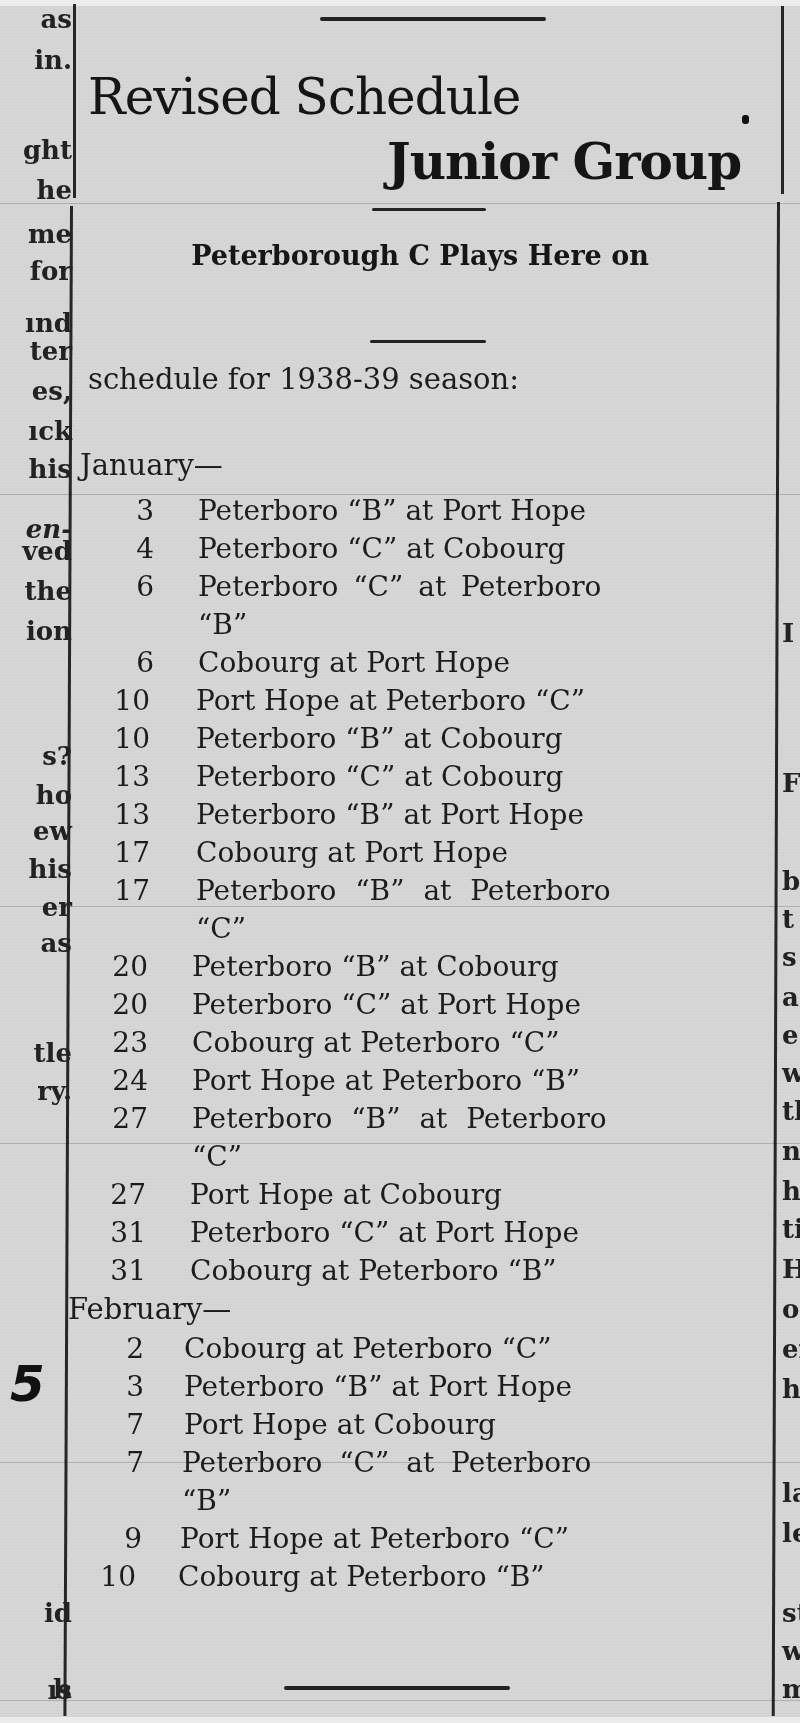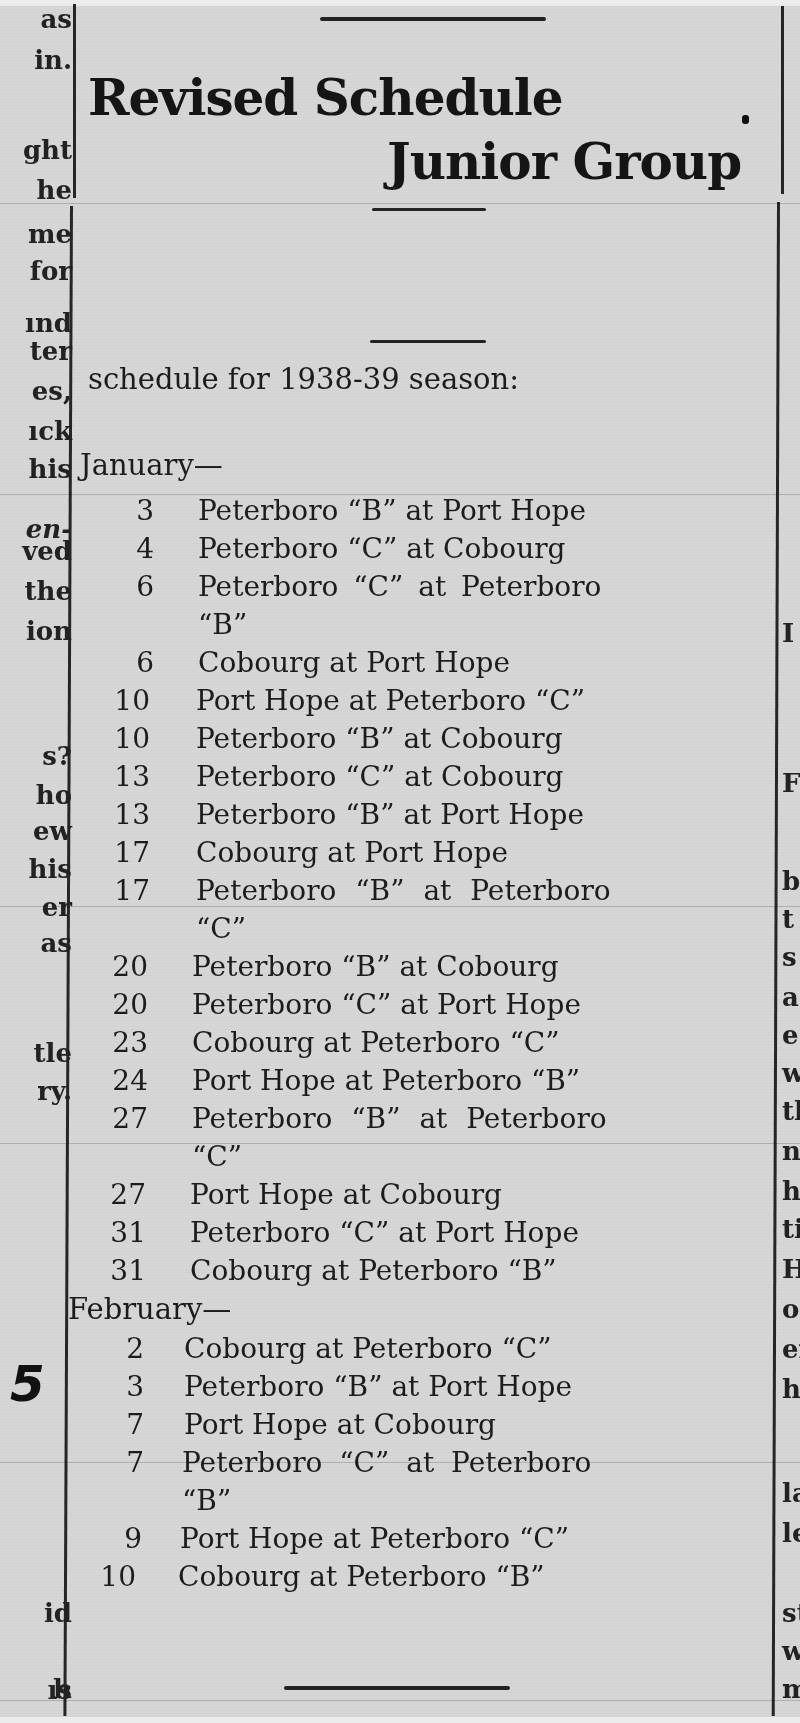--- a/index.html
+++ b/index.html
@@ -25,21 +25,21 @@
   .frag { position:absolute; font-family:"DejaVu Serif", serif; font-weight:bold; font-size:26px; color:#222; white-space:nowrap; line-height:1; }
   .frag.left { right: 728px; text-align:right; }
   .frag.right { left: 782px; }
   .big5 { position:absolute; left:10px; top:1355px; font-family:"DejaVu Sans", sans-serif; font-weight:bold; font-style:italic; font-size:50px; color:#111; }
 
   
   .article { position:absolute; left:80px; top:0; width:680px; }
   .rule { position:absolute; height:4px; background:#222; border-radius:2px; }
   .headline-1 {
     position:absolute; left:8px; top:68px;
-    font-family:"DejaVu Serif", serif; font-weight:bold; font-size:50px; letter-spacing:-1px;
+    font-family:"DejaVu Serif", serif; font-weight:normal; font-size:50px; letter-spacing:-1px;
     color:#151515; white-space:nowrap;
   }
   .headline-2 {
     position:absolute; left:307px; top:132px;
     font-family:"DejaVu Serif", serif; font-weight:bold; font-size:50px; letter-spacing:-1px;
     color:#151515; white-space:nowrap;
   }
   .dot { position:absolute; left:662px; top:115px; width:7px; height:9px; background:#111; border-radius:3px; }
   .subhead {
     position:absolute; left:0; top:237px; width:680px; text-align:center;
@@ -126,20 +126,21 @@
   <div class="frag right" style="top:1638px;">wl</div>
   <div class="frag right" style="top:1676px;">m</div>
 
   <div class="article">
     <div class="rule" style="left:240px; top:17px; width:226px;"></div>
     <div class="headline-1">Revised Schedule</div>
     <div class="dot"></div>
     <div class="headline-2">Junior Group</div>
     <div class="rule" style="left:292px; top:208px; width:114px; height:3px;"></div>
     <div class="subhead">
+      <div>Peterborough C Plays Here on</div>
     </div>
     <div class="rule" style="left:290px; top:340px; width:116px; height:3px;"></div>
     <div class="intro">
       <span class="l2">schedule for 1938-39 season:</span>
     </div>
 
     <div class="month" style="left:0; top:448px;">January—</div>
 
     <div class="row" style="top:494px;">
         <span class="day" style="left:14px;">3</span>

